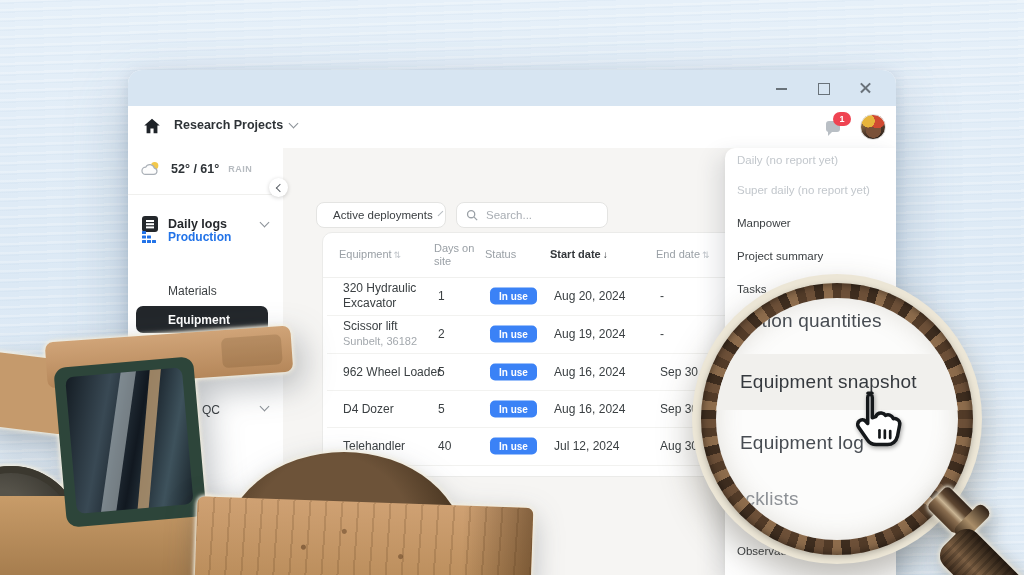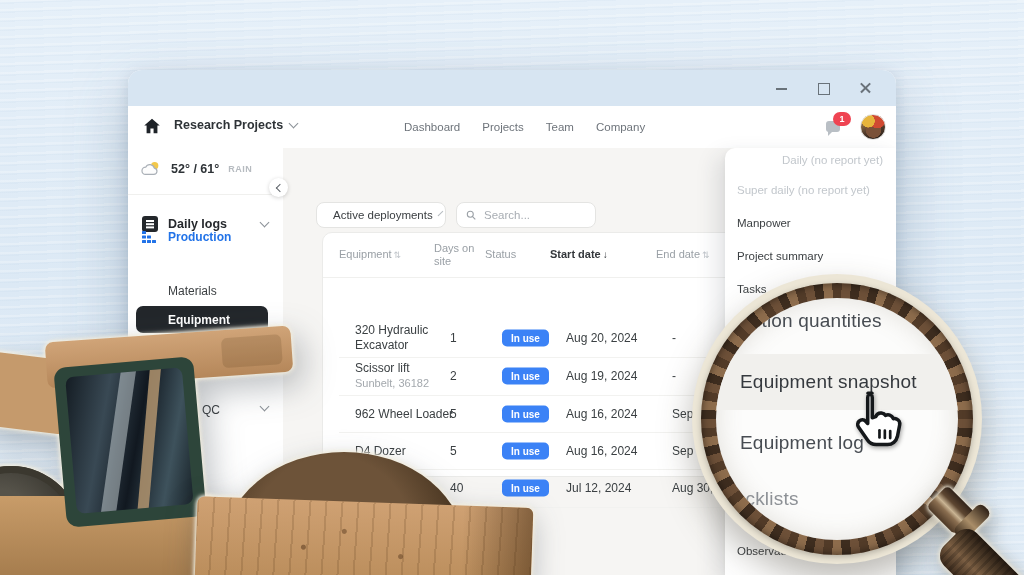--- a/index.html
+++ b/index.html
@@ -61,33 +61,33 @@
   .equip-pill{position:absolute;left:8px;top:158px;width:132px;height:27px;background:#23272b;border-radius:7px;display:flex;align-items:center;cursor:pointer;}
   .equip-pill .side-label{color:#fff;font-weight:600;left:32px;position:absolute;}
   .fragment{position:absolute;font-size:12px;color:#3c4043;}
 
   
   .main{position:absolute;left:155px;top:78px;right:0;bottom:0;background:#f6f5f3;}
   .filter-box{position:absolute;left:33px;top:54px;width:130px;height:26px;background:#fff;border:1px solid #e4e4e2;border-radius:8px;
     display:flex;align-items:center;gap:7px;padding:0 9px;box-sizing:border-box;cursor:pointer;}
   .filter-box .lbl{font-size:11.5px;font-weight:400;color:#3c4043;white-space:nowrap;}
   .filter-box .chev{margin-left:auto;border-color:#b8bdc2;}
-  .search-box{position:absolute;left:173px;top:54px;width:140px;height:26px;background:#fff;border:1px solid #e4e4e2;border-radius:8px;
+  .search-box{position:absolute;left:173px;top:54px;width:152px;height:26px;background:#fff;border:1px solid #e4e4e2;border-radius:8px;
     display:flex;align-items:center;gap:6px;padding:0 9px;box-sizing:border-box;}
   .search-box input{border:0;outline:0;width:100px;font-size:11.5px;color:#3c4043;font-family:"Liberation Sans",sans-serif;background:transparent;}
   .search-box input::placeholder{color:#a8adb3;}
 
   .card{position:absolute;left:39px;top:84px;width:460px;height:245px;background:#fff;border:1px solid #ebebe9;border-radius:10px;box-sizing:border-box;}
   .thead{position:absolute;left:0;top:0;width:100%;height:44px;border-bottom:1px solid #f0f0ee;}
   .th{position:absolute;font-size:11px;color:#9aa0a6;top:15px;white-space:nowrap;cursor:pointer;}
   .th.two{top:9px;width:48px;white-space:normal;line-height:1.2;}
   .th.sorted{color:#33373b;font-weight:700;}
   .sort-g{font-size:9px;color:#c0c5ca;margin-left:2px;}
   .sort-d{font-size:10px;color:#33373b;margin-left:2px;}
-  .trow{position:absolute;left:16px;width:100%;height:38px;border-bottom:1px solid #f2f2f0;cursor:pointer;margin-top:42px;}
+  .trow{position:absolute;left:4px;width:100%;height:38px;border-bottom:1px solid #f2f2f0;cursor:pointer;}
   .trow:last-of-type{border-bottom:1px solid #f2f2f0;}
   .td{position:absolute;font-size:12px;color:#3b4043;top:50%;transform:translateY(-50%);white-space:nowrap;}
   .td.eq{width:96px;white-space:normal;line-height:1.25;}
   .td .sub{display:block;font-size:11px;color:#a3a8ad;margin-top:1px;}
   .pill{position:absolute;left:163px;top:50%;transform:translateY(-50%);background:#3b82f6;color:#fff;font-size:10px;font-weight:700;
     border-radius:5px;padding:3px 9px;}
   .c-days{left:111px;} .c-start{left:227px;} .c-end{left:333px;}
   .c-eq{left:16px;}
 
   
@@ -174,26 +174,20 @@
     <div class="appheader">
       <span class="home-btn">
         <svg viewBox="0 0 24 24">
             <path d="M12 3.2l9.3 8.1h-2.8v9.5h-4.6v-5.9h-3.8v5.9H5.5v-9.5H2.7z"></path>
           </svg>
       </span>
       <span class="project-switch">
         <span class="project-name">Research Projects</span>
         <i class="chev"></i>
       </span>
-      <nav class="topnav">
-        <span>Dashboard</span>
-        <span>Projects</span>
-        <span>Team</span>
-        <span>Company</span>
-      </nav>
       <div class="header-right">
         <span class="chat-ico">
           <i class="b2"></i>
           <i class="b1"></i>
           <span class="badge">1</span>
         </span>
         <span class="avatar"></span>
       </div>
     </div>
 
@@ -312,21 +306,21 @@
           <span class="td c-eq">Telehandler</span>
           <span class="td c-days">40</span>
           <span class="pill">In use</span>
           <span class="td c-start">Jul 12, 2024</span>
           <span class="td c-end">Aug 30, 2024</span>
         </div>
       </div>
     </div>
 
     <div class="menu-panel">
-      <div class="menu-item disabled" style="top:0px;margin-left:45px;">Daily (no report yet)</div>
+      <div class="menu-item disabled" style="top:0px;">Daily (no report yet)</div>
       <div class="menu-item disabled" style="top:30px;">Super daily (no report yet)</div>
       <div class="menu-item" style="top:96px;">Project summary</div>
       <div class="menu-item" style="top:63px;">Manpower</div>
       <div class="menu-item" style="top:129px;">Tasks</div>
       <div class="menu-item" style="top:162px;">Production quantities</div>
       <div class="menu-item" style="top:195px;">Equipment snapshot</div>
       <div class="menu-item" style="top:228px;">Equipment log</div>
       <div class="menu-item" style="top:357px;">Checklists</div>
       <div class="menu-item" style="top:391px;">Observations</div>
     </div>

